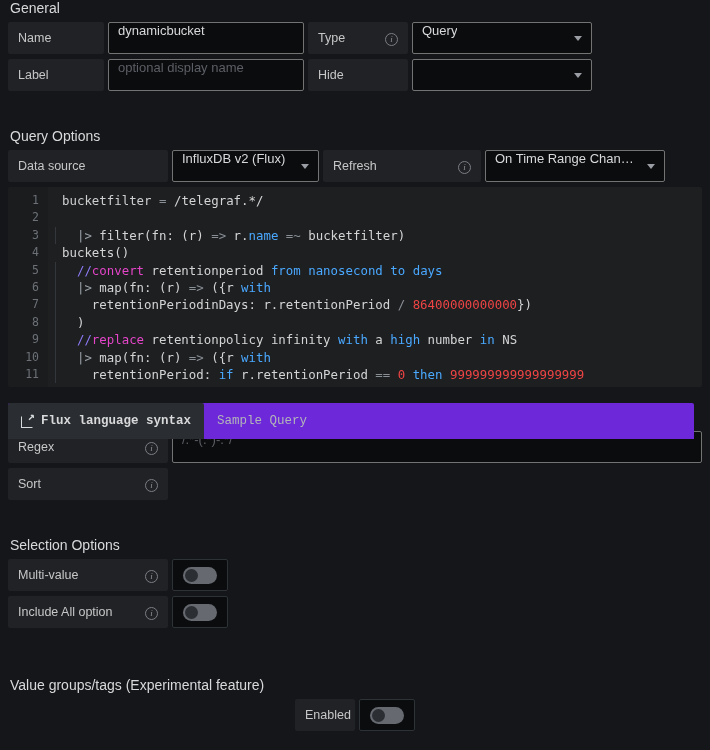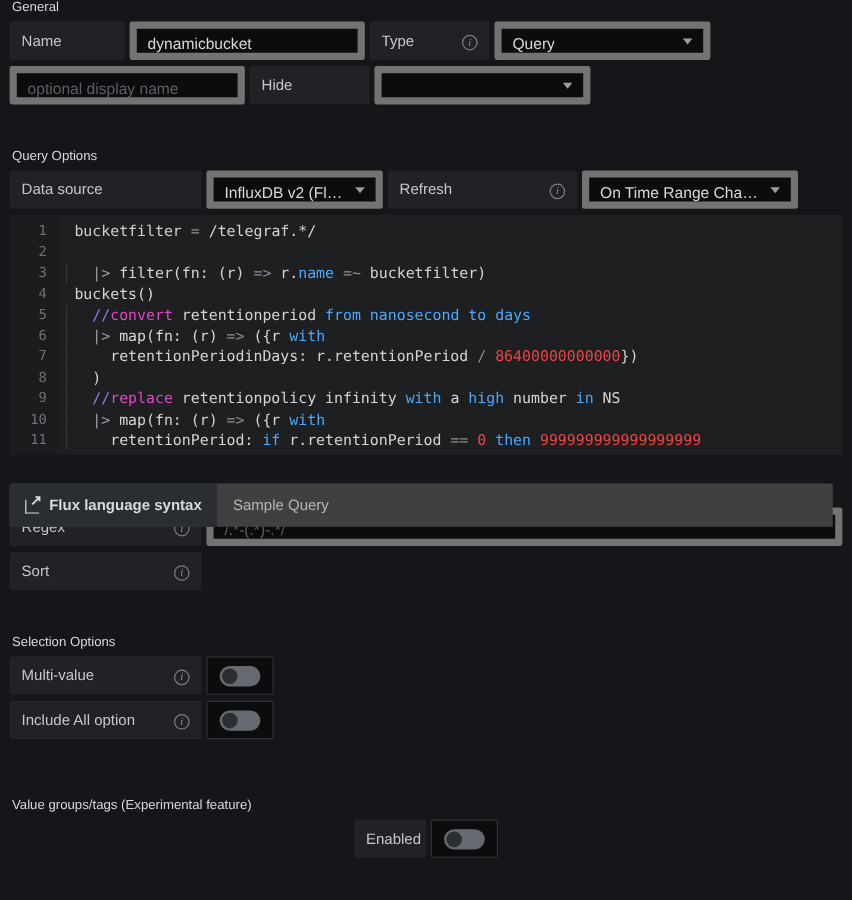--- a/index.html
+++ b/index.html
@@ -7,21 +7,21 @@
     margin: 0; padding: 0;
     width: 710px; height: 750px;
     background: #141619;
     font-family: "Liberation Sans", sans-serif;
     color: #ccccdc;
     overflow: hidden;
   }
   .page { position: relative; width: 710px; height: 750px; padding: 0 8px; }
 
   .section-title {
-    font-size: 11px;
+    font-size: 14px;
     color: #d8d9da;
     margin: 0;
     padding: 0 0 6px 2px;
   }
 
   .row { display: flex; align-items: stretch; gap: 4px; margin-bottom: 5px; }
 
   .field-label {
     background: #202226;
     border-radius: 2px;
@@ -45,25 +45,25 @@
     color: #8e9197;
     font-size: 9px;
     line-height: 11px;
     text-align: center;
     font-family: "Liberation Serif", serif;
     font-style: italic;
   }
 
   .input-box, .select-box {
     background: #0b0c0e;
-    border: 6px solid #737373;
+    border: 1px solid #737373;
     border-radius: 2px;
     height: 32px;
     display: flex;
-    align-items: flex-end;
+    align-items: flex-start;
     padding: 0 9px;
     font-size: 13px;
     color: #d8d9da;
   }
   .input-box.placeholder, .placeholder-text { color: #5c5f65; }
   .select-box { position: relative; padding-right: 24px; }
   .caret {
     position: absolute;
     right: 9px; top: 50%;
     margin-top: -2px;
@@ -138,24 +138,25 @@
   .tok-num { color: #ef4444; }
   .tok-op { color: #8a8f96; }
   .tok-pipe { color: #9aa0a6; }
   .tok-str { color: #cfcfcf; }
 
   
   .tabbar {
     position: absolute;
     left: 8px; top: 403px;
     width: 686px; height: 36px;
-    background: #404040;
+    background: #6d28d9;
     border-radius: 2px 2px 0 0;
     display: flex;
     align-items: stretch;
+    font-family: Liberation Mono, monospace;
   }
   .tab {
     display: flex;
     align-items: center;
     gap: 7px;
     padding: 0 13px;
     font-size: 12.5px;
     color: #d8d9da;
     background: #2a2d31;
     border-radius: 2px 2px 0 0;
@@ -245,20 +246,23 @@
       <span>Type</span>
       <span class="info"><span class="info-icon">i</span></span>
     </div>
     <div class="select-box sel-type">
       <span class="sel-text">Query</span>
       <span class="caret"></span>
     </div>
   </div>
 
   <div class="row">
+    <div class="field-label lbl-name">
+      <span>Label</span>
+    </div>
     <div class="input-box in-name placeholder">
       <span class="placeholder-text">optional display name</span>
     </div>
     <div class="field-label lbl-type">
       <span>Hide</span>
     </div>
     <div class="select-box sel-type">
       <span class="sel-text"></span>
       <span class="caret"></span>
     </div>

